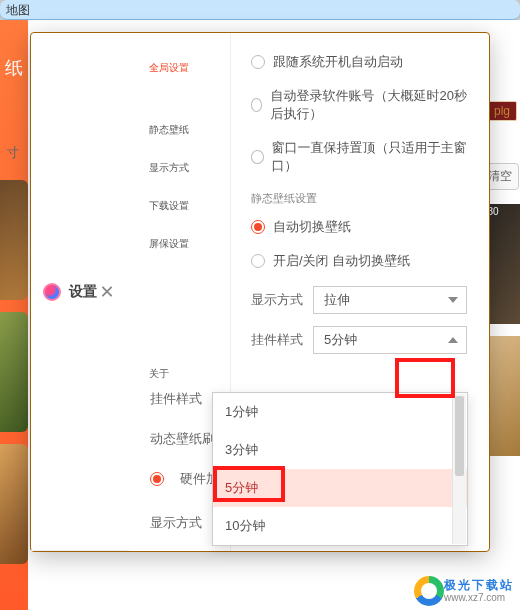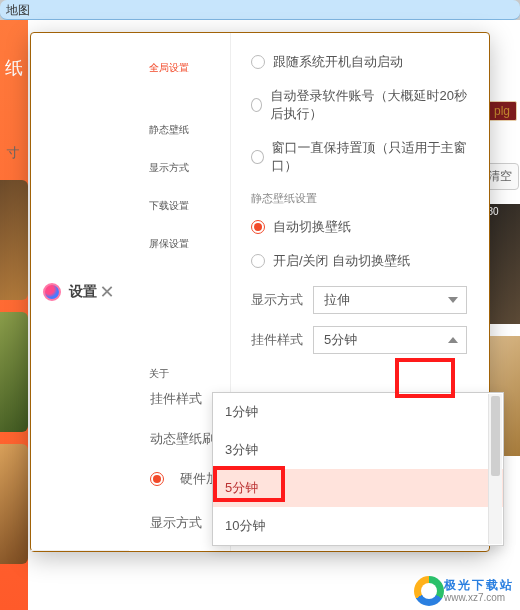--- a/index.html
+++ b/index.html
@@ -148,21 +148,21 @@
   }
   .select .arrow {
     position:absolute; right:8px; top:50%; transform:translateY(-50%);
     width:0;height:0;border-left:5px solid transparent;border-right:5px solid transparent;
   }
   .arrow.down { border-top:6px solid #888; }
   .arrow.up   { border-bottom:6px solid #888; }
   .dropdown {
     position:absolute;
     left: 212px; top: 392px;
-    width: 292px;
+    width: 256px;
     background:#fff;
     border:1px solid #ccc;
     box-shadow:0 4px 12px rgba(0,0,0,.15);
     z-index: 5;
   }
   .dd-item {
     padding: 10px 12px; color:#555; cursor:pointer;
     border-bottom: none;
   }
   .dd-item.selected {

